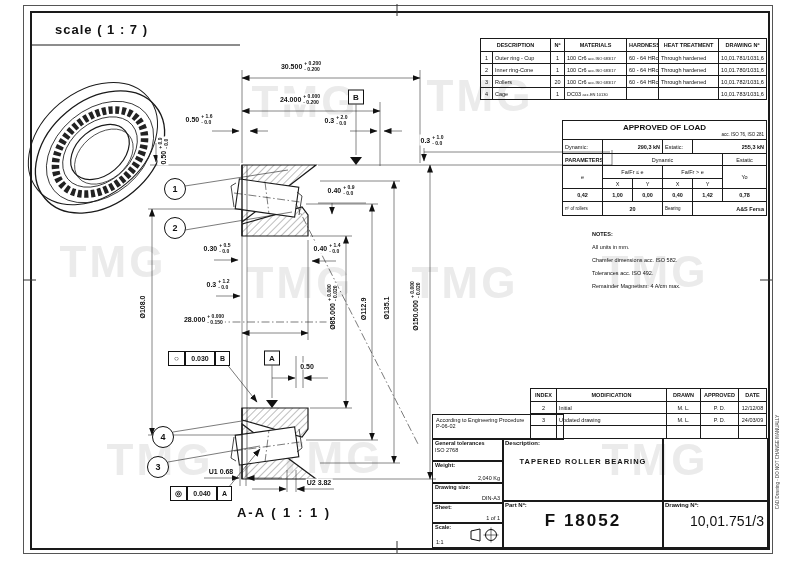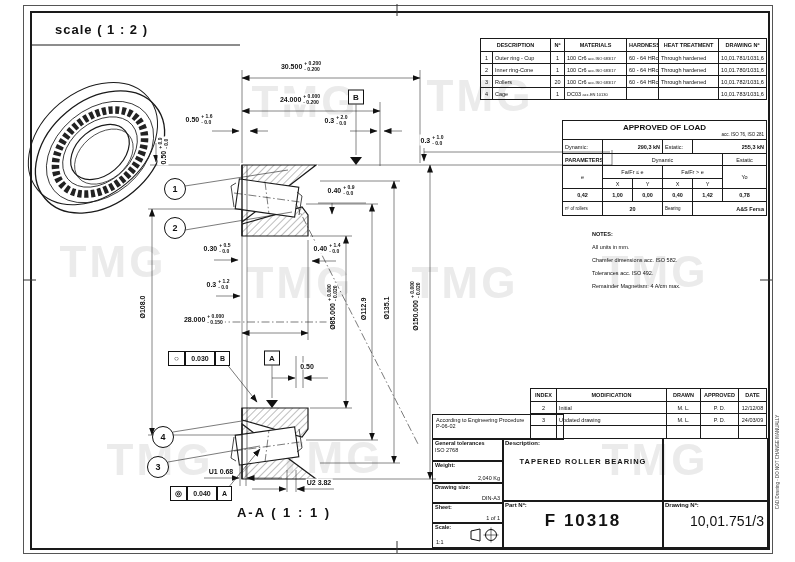--- a/index.html
+++ b/index.html
@@ -210,21 +210,21 @@
     <g stroke="#222" stroke-width="0.6" fill="none">
       <line x1="222" y1="358" x2="257" y2="402" marker-end="url(#arE)"></line>
       <line x1="228" y1="488" x2="260" y2="449" marker-end="url(#arE)"></line>
       <line x1="185" y1="186" x2="288" y2="170"></line>
       <line x1="185" y1="230" x2="292" y2="212"></line>
       <line x1="173" y1="432" x2="248" y2="420"></line>
       <line x1="168" y1="462" x2="260" y2="446"></line>
     </g>
   </svg>
 
-  <div class="abs overlay" style="left:55px;top:22px;font-size:13px;font-weight:bold;letter-spacing:1px;">scale   ( 1 : 2 )</div>
+  <div class="abs overlay" style="left:55px;top:22px;font-size:13px;font-weight:bold;letter-spacing:1px;">scale   ( 1 : 7 )</div>
 
   <div class="abs overlay" style="left:284px;top:512px;transform:translate(-50%,-50%);font-size:13px;font-weight:bold;letter-spacing:2px;">A-A  ( 1 : 1 )</div>
 
   <div class="dim" style="left:301px;top:66px;">
       <span>30.500</span>
       <span class="tol">
         <span>+ 0.200</span>
         <span>- 0.200</span>
       </span>
     </div>
@@ -556,21 +556,21 @@
         </g>
       </svg>
     </span>
   </div>
   <div class="tb" style="left:502px;top:438px;width:160px;height:62px;">
     <span class="lab" style="font-size:6px;">Description:</span>
     <div style="text-align:center;margin-top:10px;font-size:7.5px;font-weight:bold;letter-spacing:1px;">TAPERED ROLLER BEARING</div>
   </div>
   <div class="tb" style="left:502px;top:500px;width:160px;height:46px;">
     <span class="lab" style="font-size:6px;">Part Nº:</span>
-    <div style="text-align:center;margin-top:2px;font-size:17px;font-weight:bold;letter-spacing:2px;">F 10318</div>
+    <div style="text-align:center;margin-top:2px;font-size:17px;font-weight:bold;letter-spacing:2px;">F 18052</div>
   </div>
   <div class="tb" style="left:662px;top:438px;width:104px;height:62px;"></div>
   <div class="tb" style="left:662px;top:500px;width:104px;height:46px;">
     <span class="lab" style="font-size:6px;">Drawing Nº:</span>
     <div style="text-align:right;margin-top:4px;margin-right:3px;font-size:14px;">10,01.751/3</div>
   </div>
 
   <div class="abs overlay" style="left:777px;top:462px;transform:translate(-50%,-50%) rotate(-90deg);font-size:4.5px;color:#444;white-space:nowrap;">CAD Drawing - DO NOT CHANGE MANUALLY</div>
 
 </div>

